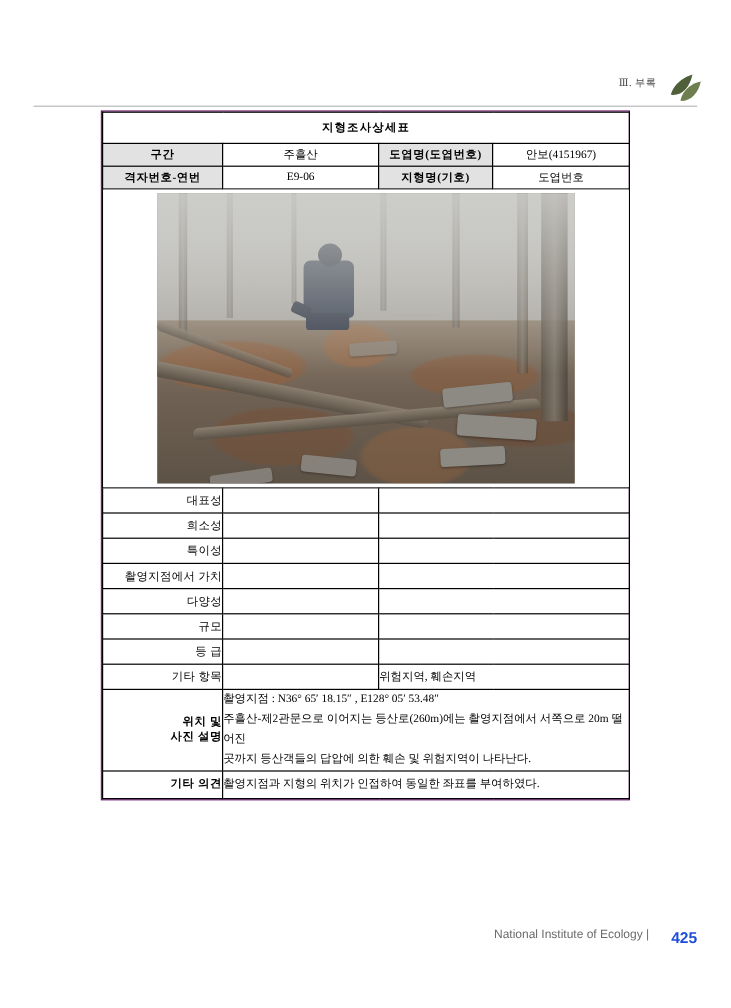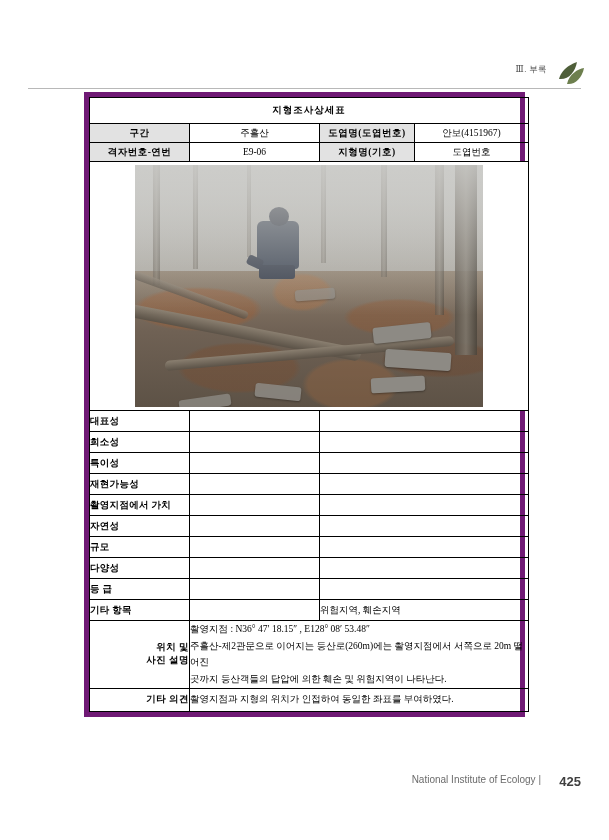--- a/index.html
+++ b/index.html
@@ -65,31 +65,31 @@
     color: #6b6b6b;
     font-family: "Liberation Sans", sans-serif;
     white-space: nowrap;
   }
   .footer-page {
     position: absolute;
     right: 28px;
     bottom: 51px;
     font-size: 13px;
     font-weight: bold;
-    color: #404040;
+    color: #1d4ed8;
     font-family: "Liberation Sans", sans-serif;
   }
 
   
   .sheet {
     position: absolute;
     left: 84px;
     top: 92px;
     width: 441px;
-    border: 5px solid #701a75;
+    border: 1px solid #701a75;
     box-sizing: border-box;
     background: #fff;
   }
   table.tbl {
     border-collapse: collapse;
     width: 100%;
     table-layout: fixed;
   }
   table.tbl td {
     border: 1px solid #000;
@@ -206,22 +206,22 @@
 
   
   .eval-head-left, .eval-head-right {
     background: #e2e2e2;
     text-align: center;
     font-weight: bold;
     height: 17px;
     letter-spacing: 0.5px;
   }
   .eval-item {
-    text-align: left;
-    font-weight: bold;
+    text-align: right;
+    font-weight: normal;
     font-size: 9px;
     height: 20px;
     letter-spacing: 0.3px;
   }
   .eval-val {
     font-size: 9px;
     height: 20px;
     padding-left: 4px;
   }
   .eval-val2 {
@@ -334,62 +334,52 @@
         <td class="eval-item">희소성</td>
         <td class="eval-val2"></td>
         <td class="eval-val" colspan="2"></td>
       </tr>
       <tr>
         <td class="eval-item">특이성</td>
         <td class="eval-val2"></td>
         <td class="eval-val" colspan="2"></td>
       </tr>
       <tr>
-        <td class="eval-item">재현가능성</td>
-        <td class="eval-val2"></td>
-        <td class="eval-val" colspan="2"></td>
-      </tr>
-      <tr>
         <td class="eval-item">촬영지점에서 가치</td>
         <td class="eval-val2"></td>
         <td class="eval-val" colspan="2"></td>
       </tr>
       <tr>
-        <td class="eval-item">자연성</td>
+        <td class="eval-item">다양성</td>
         <td class="eval-val2"></td>
         <td class="eval-val" colspan="2"></td>
       </tr>
       <tr>
         <td class="eval-item">규모</td>
-        <td class="eval-val2"></td>
-        <td class="eval-val" colspan="2"></td>
-      </tr>
-      <tr>
-        <td class="eval-item">다양성</td>
         <td class="eval-val2"></td>
         <td class="eval-val" colspan="2"></td>
       </tr>
       <tr>
         <td class="eval-item">등    급</td>
         <td class="eval-val2"></td>
         <td class="eval-val" colspan="2"></td>
       </tr>
       <tr>
         <td class="eval-item">기타 항목</td>
         <td class="eval-val2"></td>
         <td class="eval-val" colspan="2">위험지역, 훼손지역</td>
       </tr>
 
       <tr>
         <td class="desc-label">
           <span>위치 및</span><br>
           <span>사진 설명</span>
         </td>
         <td class="desc-body" colspan="3">
-          <span class="ln">촬영지점 : N36° 47′ 18.15″ , E128° 08′ 53.48″</span>
+          <span class="ln">촬영지점 : N36° 65′ 18.15″ , E128° 05′ 53.48″</span>
           <span class="ln">주흘산-제2관문으로 이어지는 등산로(260m)에는 촬영지점에서 서쪽으로 20m 떨어진</span>
           <span class="ln">곳까지 등산객들의 답압에 의한 훼손 및 위험지역이 나타난다.</span>
         </td>
       </tr>
 
       <tr>
         <td class="desc-label">기타 의견</td>
         <td class="opinion-body" colspan="3">촬영지점과 지형의 위치가 인접하여 동일한 좌표를 부여하였다.</td>
       </tr>
     </tbody>

